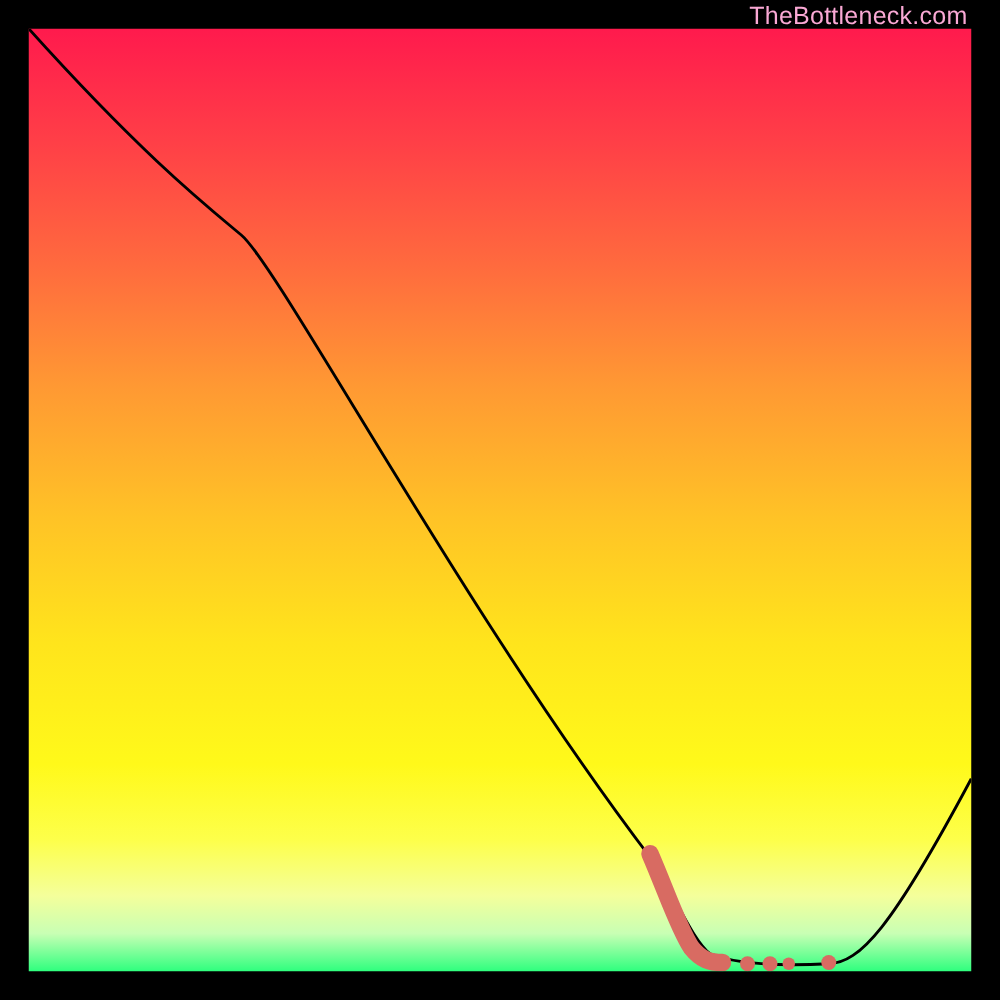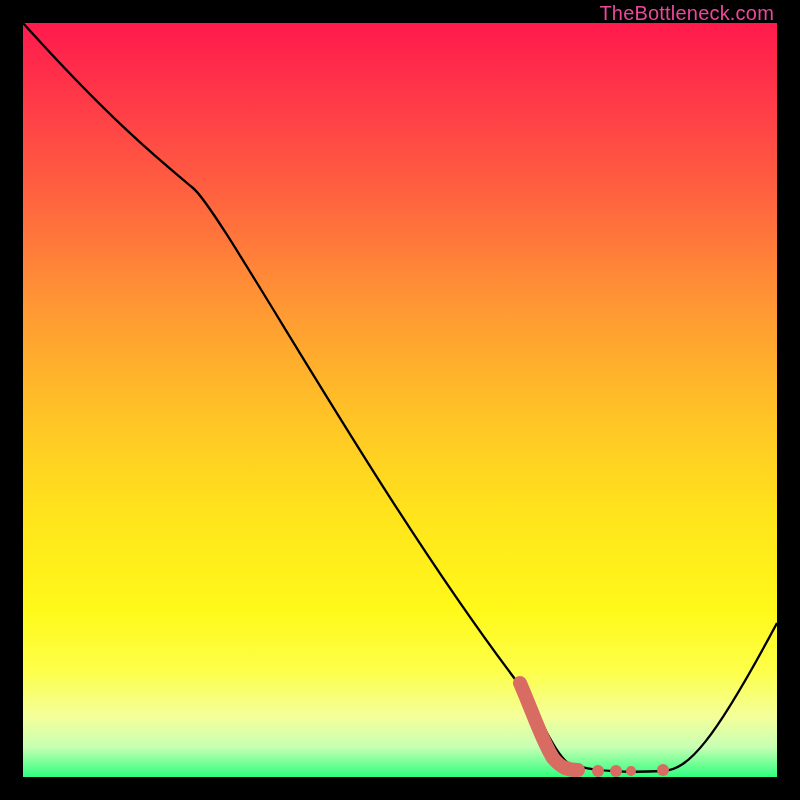--- a/index.html
+++ b/index.html
@@ -34,21 +34,21 @@
       #fdff4a 86%,
       #f4ff9b 92%,
       #c8ffb4 96%,
       #2fff7e 100%
     );
   }
   .attrib {
     position: absolute;
     top: 2px;
     right: 26px;
-    color: #ec4899;
+    color: #f9a8d4;
     font-size: 20px;
     font-weight: 500;
     letter-spacing: 0.2px;
   }
   svg.curve {
     position: absolute;
     inset: 0;
   }
 </style>
 </head>

